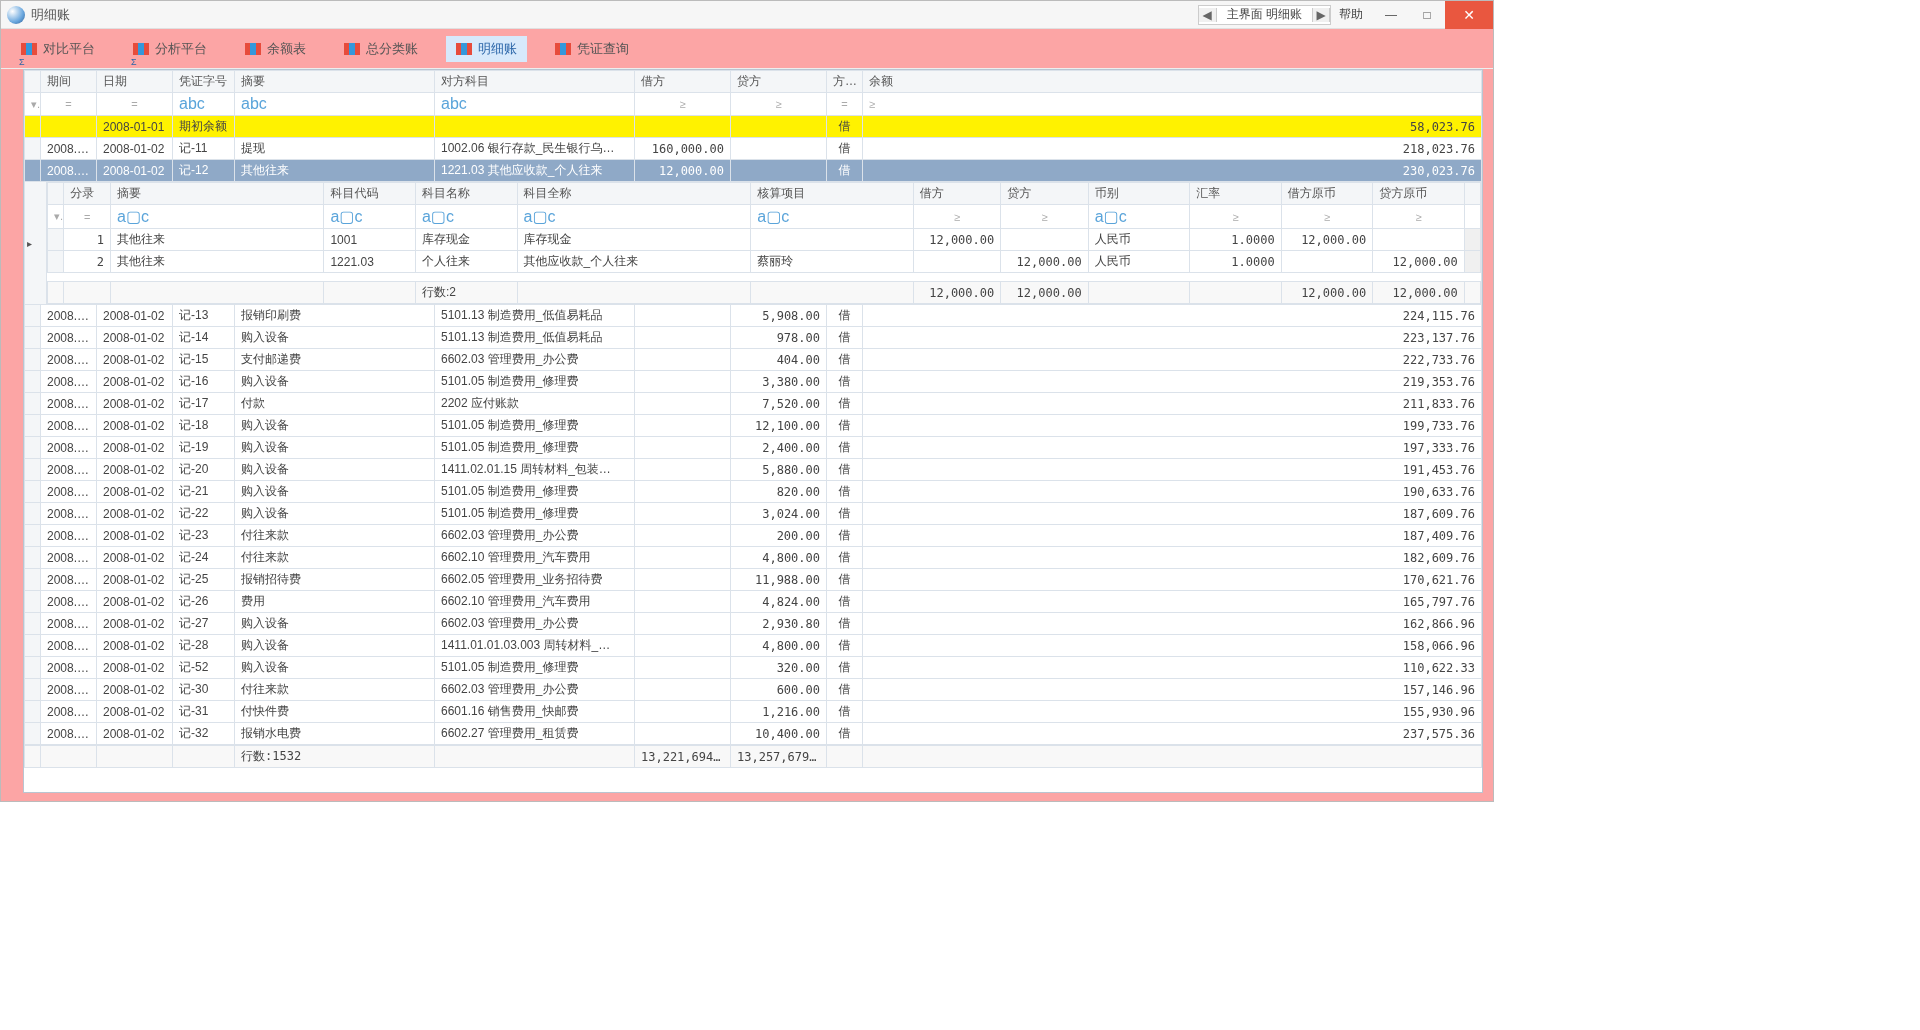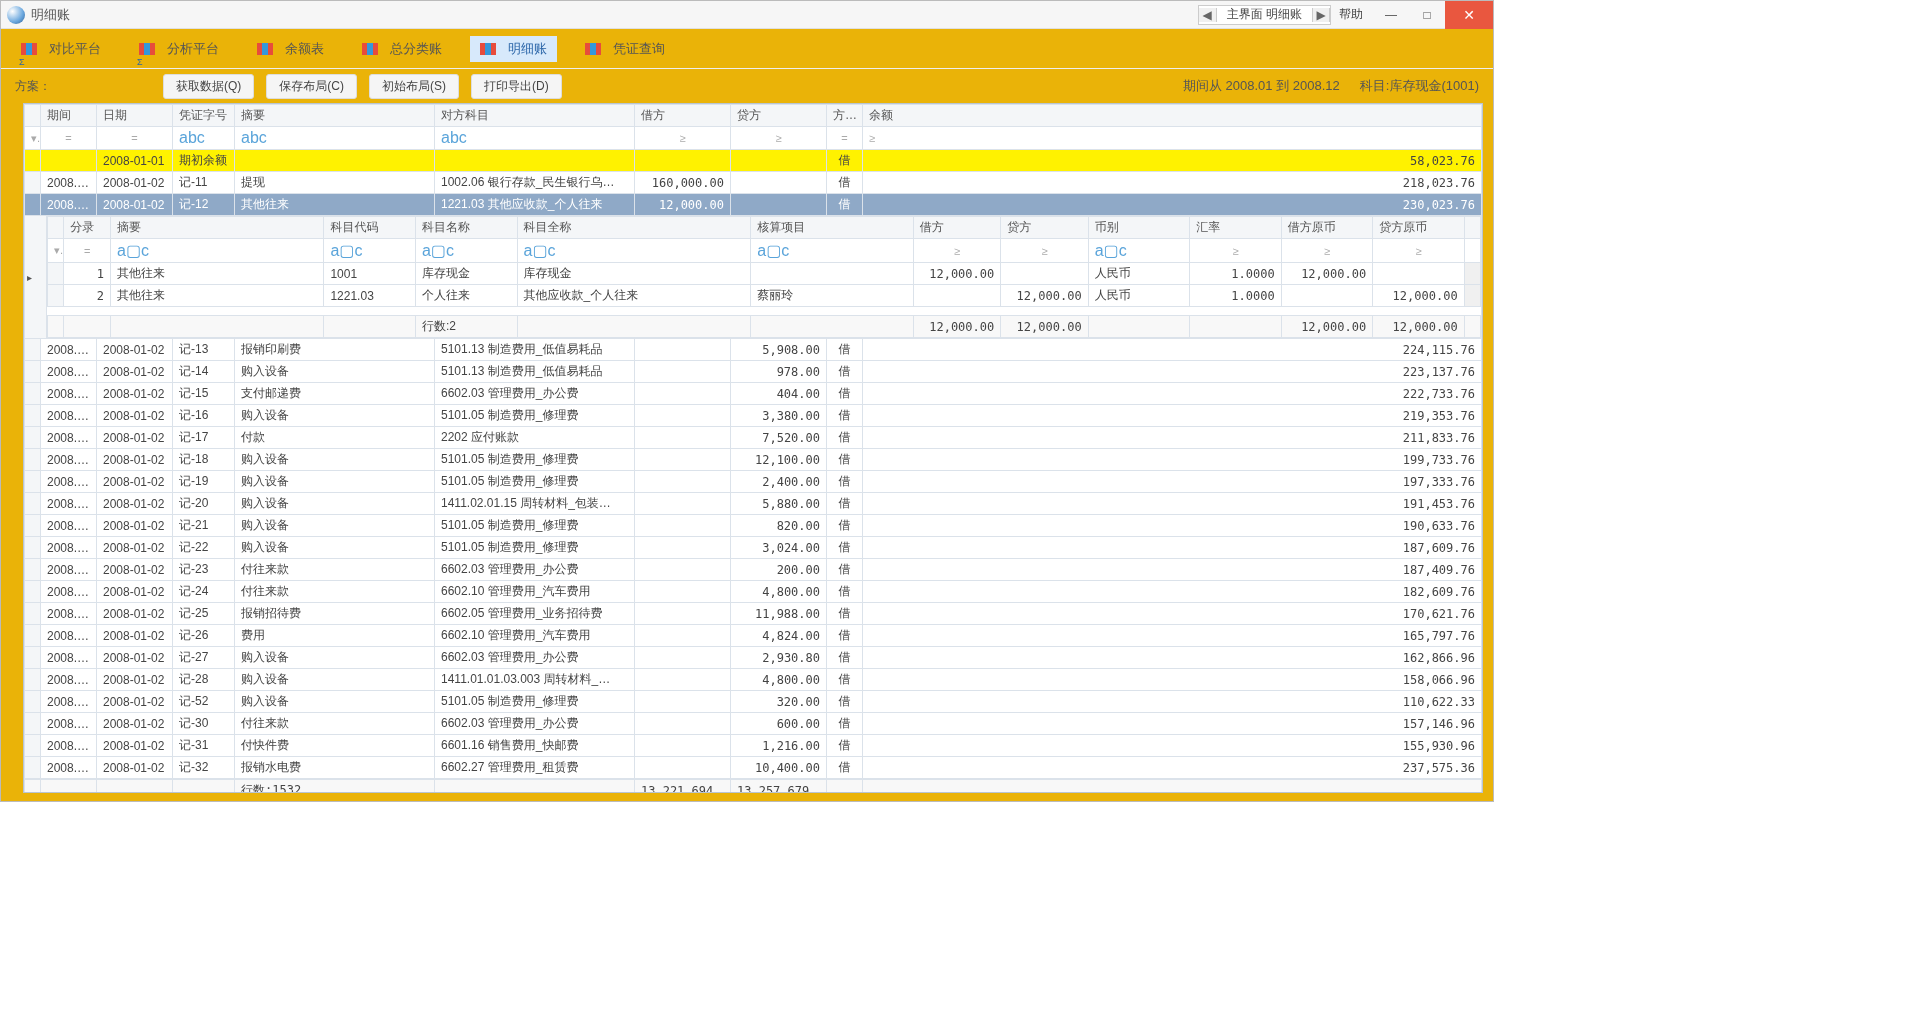--- a/index.html
+++ b/index.html
@@ -1,35 +1,35 @@
 <!DOCTYPE html>
 <html><head>
 <meta charset="utf-8">
 <style>
 * { box-sizing: border-box; margin: 0; padding: 0; }
 body { font-family: "Microsoft YaHei", SimSun, sans-serif; font-size: 12px; background: #fff; color: #333; overflow: hidden; }
-.window { width: 1494px; height: 802px; border: 1px solid #bbb; display: flex; flex-direction: column; background: #eab308; }
+.window { width: 1494px; height: 802px; border: 1px solid #bbb; display: flex; flex-direction: column; background: #fca5a5; }
 
 
 .titlebar { height: 28px; display: flex; align-items: center; background: #f6f6f6; border-bottom: 1px solid #e0e0e0; }
 .titlebar .logo { width: 18px; height: 18px; margin: 0 6px; border-radius: 50%; background: radial-gradient(circle at 30% 30%, #fff, #6aa7de 60%, #2a5a90); }
 .titlebar .title { flex: 0 0 auto; font-size: 13px; color: #555; }
 .titlebar .spacer { flex: 1; }
 .titlebar .navbox { display: flex; align-items: center; border: 1px solid #ccc; height: 20px; background: #fff; margin-right: 8px; }
 .titlebar .navbtn { width: 18px; text-align: center; cursor: pointer; color: #666; background: #f0f0f0; border-left: 1px solid #ccc; border-right: 1px solid #ccc; }
 .titlebar .navbtn:first-child { border-left: none; }
 .titlebar .navtext { padding: 0 10px; color: #444; }
 .titlebar .help { margin-right: 10px; color: #444; cursor: pointer; }
 .titlebar .winbtns { display: flex; }
 .titlebar .winbtn { width: 36px; height: 28px; display: flex; align-items: center; justify-content: center; cursor: pointer; color: #555; }
 .titlebar .winbtn.close { background: #e9573f; color: #fff; width: 48px; font-size: 14px; }
 
 
 .toolbar { display: flex; align-items: center; height: 40px; padding: 0 10px; gap: 18px; border-bottom: 1px solid #eee; }
-.tbitem { display: flex; align-items: center; gap: 12px; padding: 4px 10px; cursor: pointer; color: #555; font-size: 13px; }
+.tbitem { display: flex; align-items: center; gap: 6px; padding: 4px 10px; cursor: pointer; color: #555; font-size: 13px; }
 .tbitem.active { background: #d7e9fb; color: #2a65a8; }
 .tbicon { width: 16px; height: 12px; display: inline-block; background: linear-gradient(to right, #e74c3c 33%, #3498db 33% 66%, #e74c3c 66%); }
 .tbicon.sigma::after { content: "Σ"; font-size: 9px; position: relative; top: 10px; left: -2px; color: #2a65a8; }
 
 
 .actionbar { display: flex; align-items: center; height: 34px; padding: 0 14px; gap: 12px; }
 .actionbar .lbl { color: #555; margin-right: 100px; }
 .actionbar .btn { background: #f5f5f5; border: 1px solid #ddd; border-radius: 3px; padding: 3px 12px; cursor: pointer; color: #444; font-size: 12px; }
 .actionbar .right { margin-left: auto; color: #555; font-size: 13px; display: flex; gap: 20px; }
 
@@ -111,31 +111,20 @@
     <div class="tbitem active">
         <span class="tbicon"></span>
         <span>明细账</span>
       </div>
     <div class="tbitem">
         <span class="tbicon"></span>
         <span>凭证查询</span>
       </div>
   </div>
 
-  <div class="actionbar">
-    <span class="lbl">方案：</span>
-    <button class="btn">获取数据(Q)</button>
-    <button class="btn">保存布局(C)</button>
-    <button class="btn">初始布局(S)</button>
-    <button class="btn">打印导出(D)</button>
-    <div class="right">
-      <span>期间从 2008.01 到 2008.12</span>
-      <span>科目:库存现金(1001)</span>
-    </div>
-  </div>
 
   <div class="gridwrap">
     <div class="grid">
       <table>
         <colgroup>
           <col style="width:16px">
             <col style="width:56px">
             <col style="width:76px">
             <col style="width:62px">
           <col style="width:200px">

